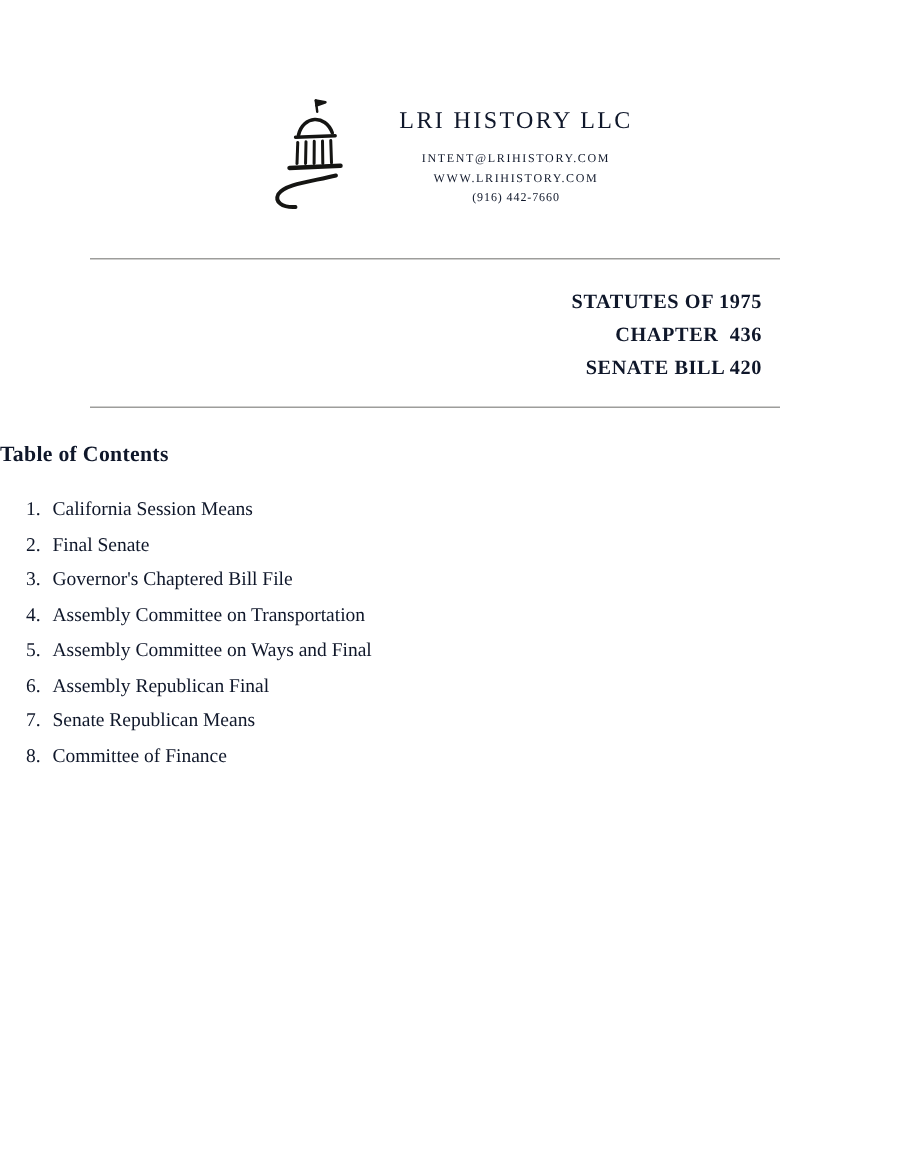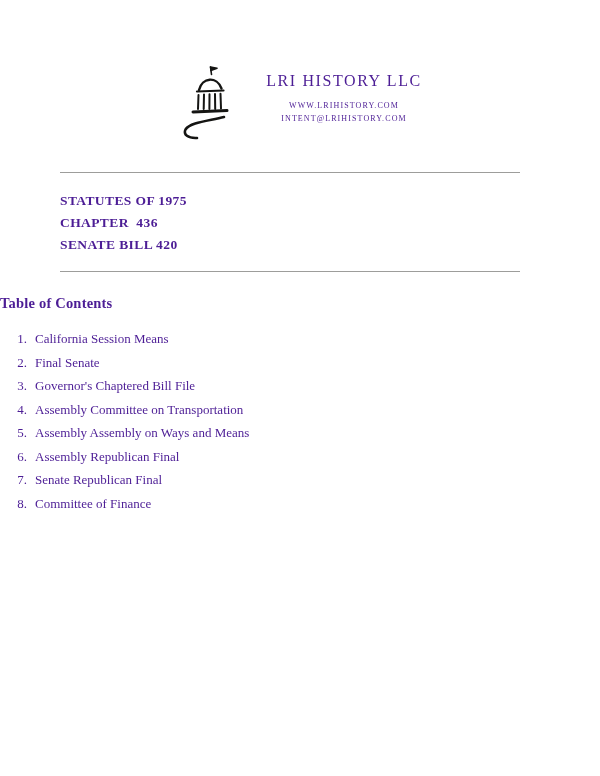--- a/index.html
+++ b/index.html
@@ -1,34 +1,34 @@
 <!DOCTYPE html>
 <html><head>
 <meta charset="utf-8">
 <style>
   * { margin:0; padding:0; box-sizing:border-box; }
   html,body { background:#ffffff; }
   .page {
     width:600px; height:756px; background:#ffffff; margin:0 auto;
-    font-family:"Liberation Serif", serif; color:#4c1d95;
+    font-family:"Liberation Serif", serif; color:#0f172a;
     position:relative; overflow:hidden;
   }
   
   .header { display:flex; justify-content:center; align-items:flex-start; padding-top:58px; gap:26px; }
   .logo-wrap { width:62px; height:82px; flex:0 0 auto; margin-top:6px; }
   .logo-wrap svg { width:100%; height:100%; }
   .contact { text-align:center; padding-top:14px; }
   .company { font-size:16px; letter-spacing:1.6px; margin-bottom:9px; }
   .contact-line { font-size:8px; letter-spacing:1.1px; line-height:13px; }
   .contact-phone { font-size:8px; letter-spacing:0.6px; line-height:13px; }
   
   .rule { border:none; border-top:1px solid #9d9d9b; width:460px; margin-left:60px; }
   .rule-top { margin-top:26px; }
   
-  .case-block { width:448px; margin-left:60px; padding:17px 0 15px 0; }
+  .case-block { width:448px; margin-left:60px; text-align:right; padding:17px 0 15px 0; }
   .case-line { font-weight:bold; font-size:13.5px; line-height:22px; white-space:pre; letter-spacing:0.4px; }
   
   .toc { padding-right:60px; }
   .toc-title { font-weight:bold; font-size:14.5px; margin-top:23px; letter-spacing:0.2px; }
   .toc-list { margin-top:20px; list-style:none; }
   .toc-item { display:flex; font-size:13px; line-height:13px; margin-bottom:10.5px; }
   .toc-num { width:27px; text-align:right; margin-right:8px; flex:0 0 auto; }
   .toc-label { flex:1; }
 </style>
 </head>
@@ -52,22 +52,23 @@
         <path d="M37,30 L37.2,45" stroke-width="2"></path>
         <path d="M42.5,29.7 L43,44.6" stroke-width="2"></path>
 
         <path d="M15,48 L49,46.5" stroke-width="3"></path>
 
         <path d="M46,53 C30,57 12,58.5 7.5,65.5 C5,70.5 10,74.5 19,74" stroke-width="2.6"></path>
       </svg>
     </div>
     <div class="contact">
       <div class="company">LRI HISTORY LLC</div>
+      <div class="contact-line">INTENT@LRIHISTORY.COM</div>
       <div class="contact-line">WWW.LRIHISTORY.COM</div>
-      <div class="contact-line">INTENT@LRIHISTORY.COM</div>
+      <div class="contact-phone">(916) 442-7660</div>
     </div>
   </div>
 
   <hr class="rule rule-top">
 
   <div class="case-block">
     <div class="case-line">STATUTES OF 1975</div>
     <div class="case-line">CHAPTER  436</div>
     <div class="case-line">SENATE BILL 420</div>
   </div>
@@ -88,29 +89,29 @@
       <li class="toc-item">
         <span class="toc-num">3.</span>
         <span class="toc-label">Governor's Chaptered Bill File</span>
       </li>
       <li class="toc-item">
         <span class="toc-num">4.</span>
         <span class="toc-label">Assembly Committee on Transportation</span>
       </li>
       <li class="toc-item">
         <span class="toc-num">5.</span>
-        <span class="toc-label">Assembly Assembly on Ways and Means</span>
+        <span class="toc-label">Assembly Committee on Ways and Final</span>
       </li>
       <li class="toc-item">
         <span class="toc-num">6.</span>
         <span class="toc-label">Assembly Republican Final</span>
       </li>
       <li class="toc-item">
         <span class="toc-num">7.</span>
-        <span class="toc-label">Senate Republican Final</span>
+        <span class="toc-label">Senate Republican Means</span>
       </li>
       <li class="toc-item">
         <span class="toc-num">8.</span>
         <span class="toc-label">Committee of Finance</span>
       </li>
     </ul>
   </div>
 
 </div>
 

